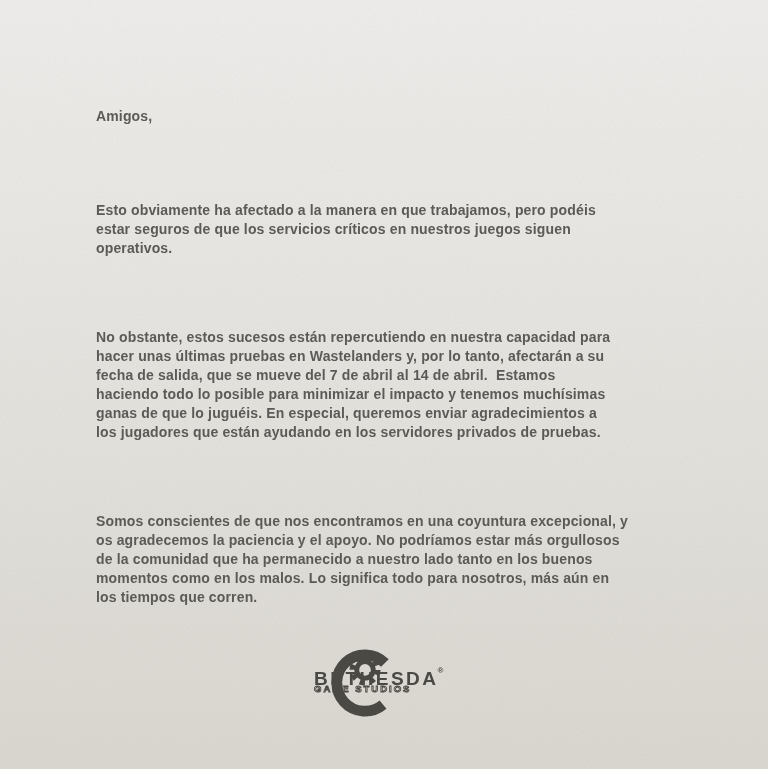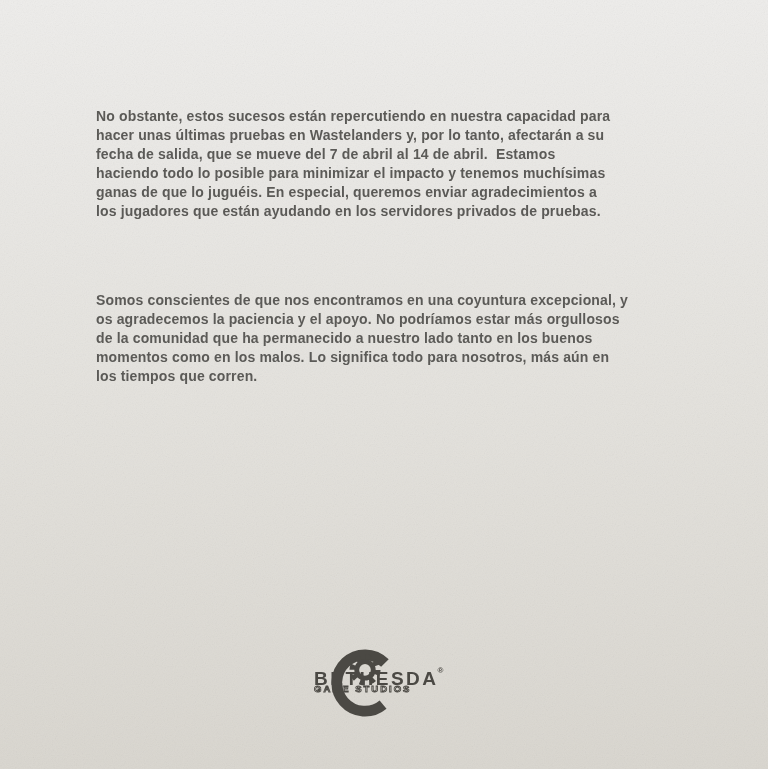--- a/index.html
+++ b/index.html
@@ -92,20 +92,24 @@
     <feTurbulence type="fractalNoise" baseFrequency="0.9" numOctaves="2" stitchTiles="stitch"></feTurbulence>
     <feColorMatrix type="saturate" values="0"></feColorMatrix>
     <feComponentTransfer>
         <feFuncA type="linear" slope="0.12" intercept="0"></feFuncA>
       </feComponentTransfer>
   </filter>
   <rect width="100%" height="100%" filter="url(#grain)"></rect>
 </svg>
 
 <div class="letter">
+  <p class="salutation">Amigos,</p>
+  <p class="para">Esto obviamente ha afectado a la manera en que trabajamos, pero podéis
+estar seguros de que los servicios críticos en nuestros juegos siguen
+operativos.</p>
   <p class="para">No obstante, estos sucesos están repercutiendo en nuestra capacidad para
 hacer unas últimas pruebas en Wastelanders y, por lo tanto, afectarán a su
 fecha de salida, que se mueve del 7 de abril al 14 de abril.  Estamos
 haciendo todo lo posible para minimizar el impacto y tenemos muchísimas
 ganas de que lo juguéis. En especial, queremos enviar agradecimientos a
 los jugadores que están ayudando en los servidores privados de pruebas.</p>
   <p class="para">Somos conscientes de que nos encontramos en una coyuntura excepcional, y
 os agradecemos la paciencia y el apoyo. No podríamos estar más orgullosos
 de la comunidad que ha permanecido a nuestro lado tanto en los buenos
 momentos como en los malos. Lo significa todo para nosotros, más aún en

